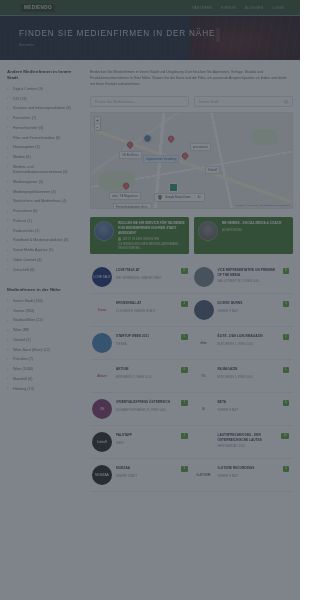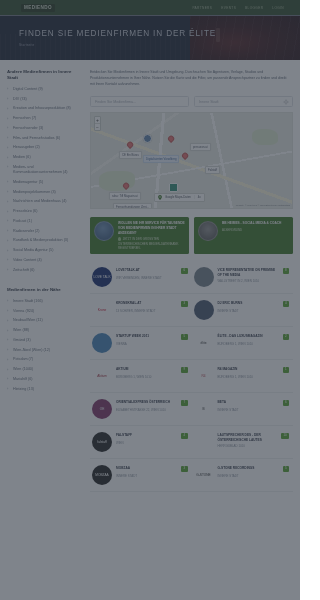--- a/index.html
+++ b/index.html
@@ -251,21 +251,21 @@
       <a>BLOGGER</a>
       <a>LOGIN</a>
     </nav>
     <div class="topbar-rule"></div>
   </div>
 
   <div class="hero">
     <div class="hero-lines"></div>
     <div class="hero-photo"></div>
     <div class="hero-inner">
-      <div class="hero-title">FINDEN SIE MEDIENFIRMEN IN DER ÉLITE</div>
+      <div class="hero-title">FINDEN SIE MEDIENFIRMEN IN DER NÄHE</div>
       <div class="hero-crumb">Startseite</div>
     </div>
   </div>
 
   <div class="content">
 
     <aside class="sidebar">
       <div class="side-head">Andere Medienfirmen in Innere Stadt</div>
       <ul class="side-list" id="side1">
           <li>

